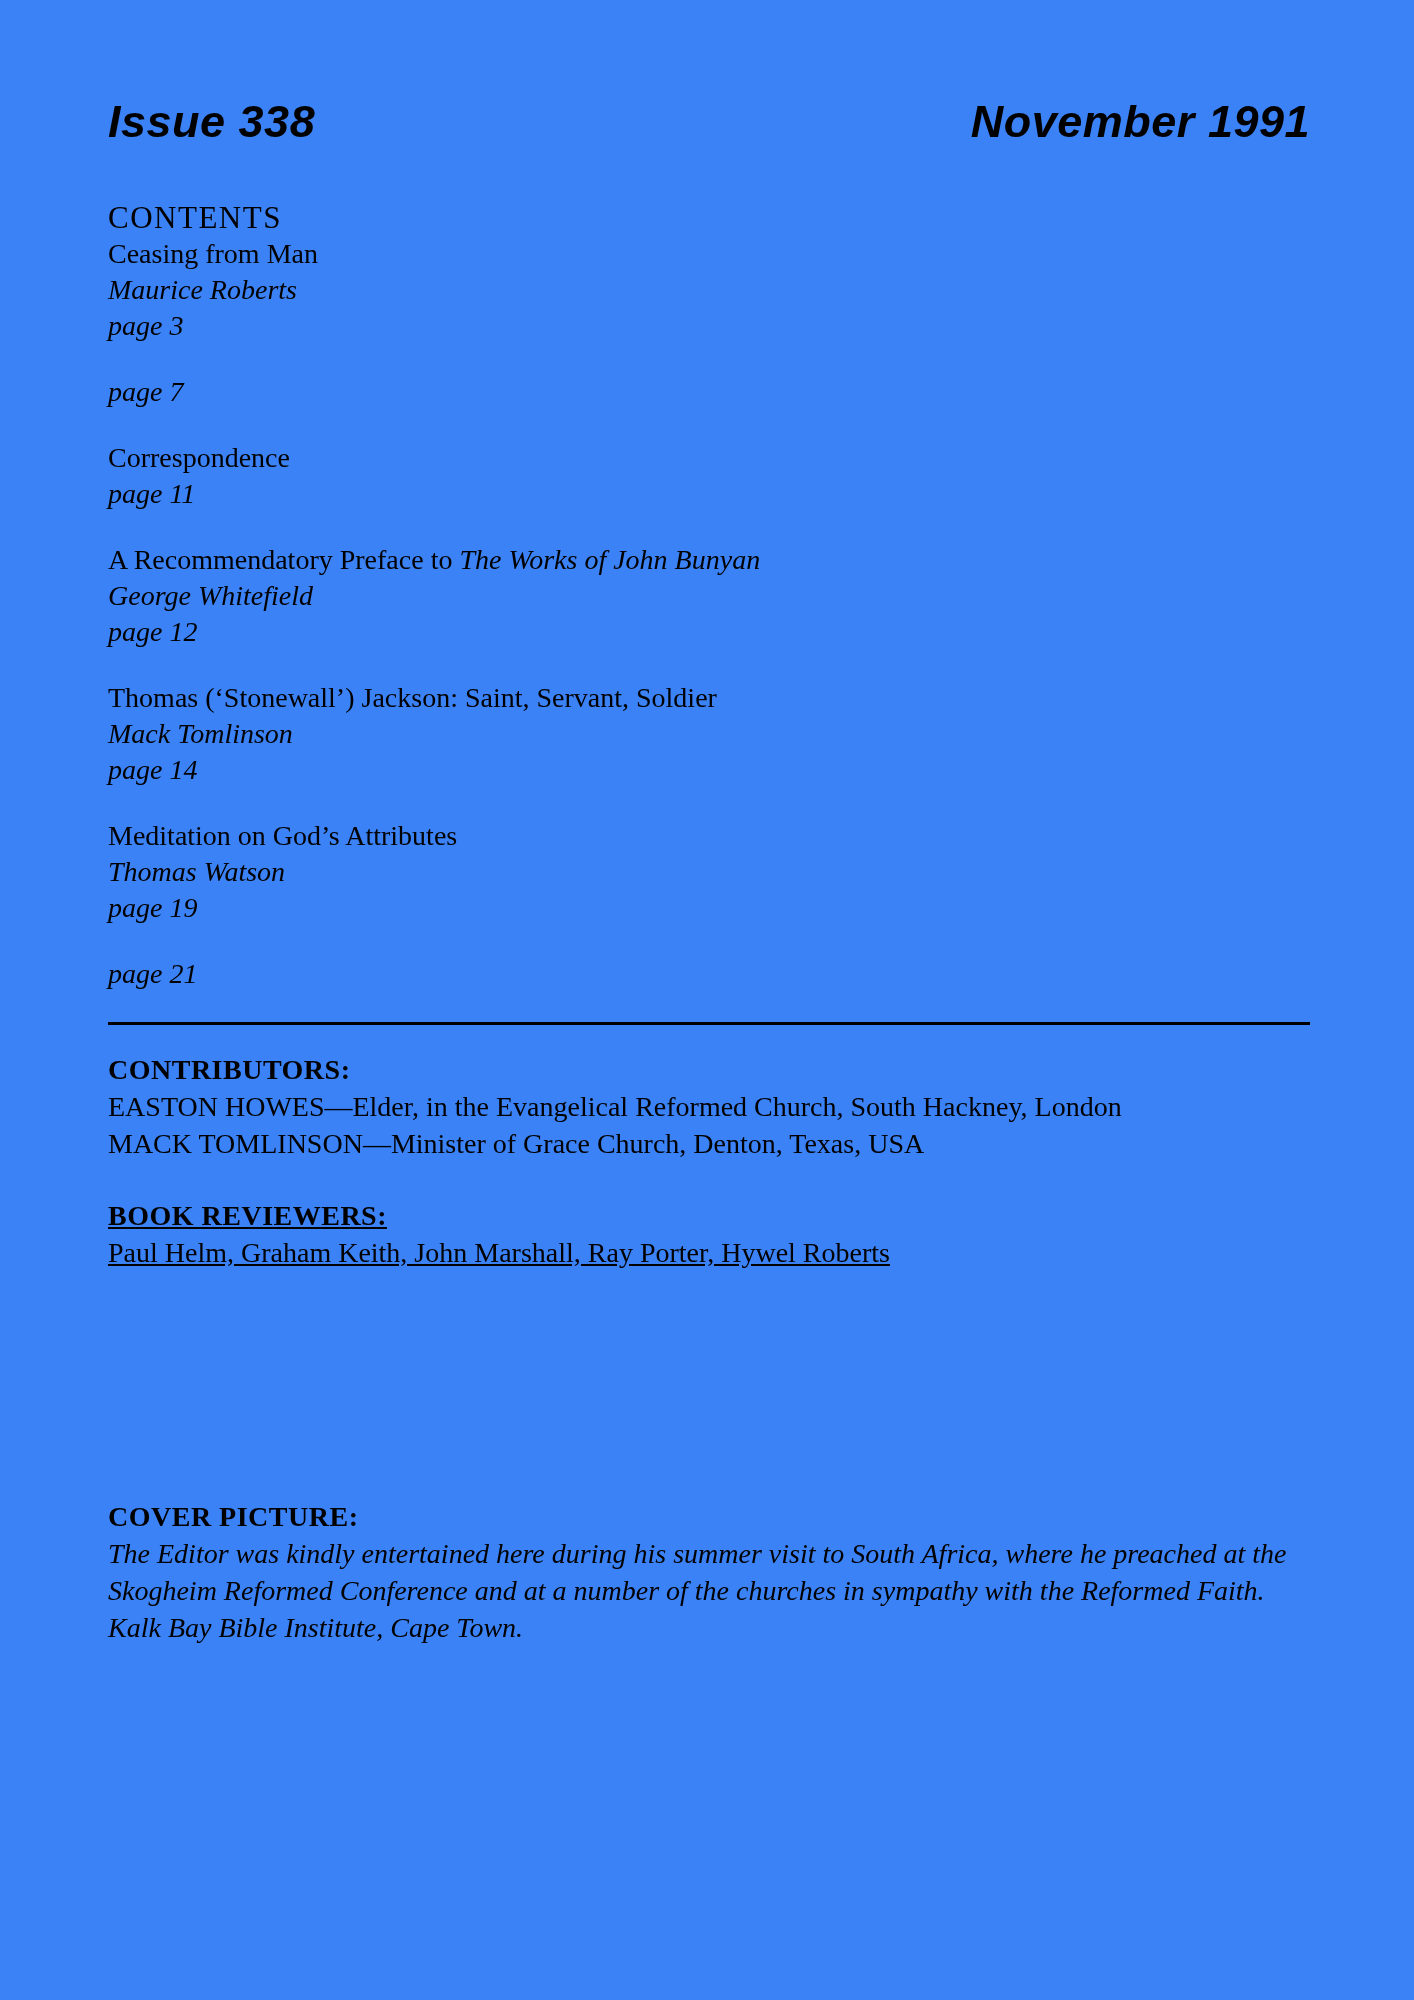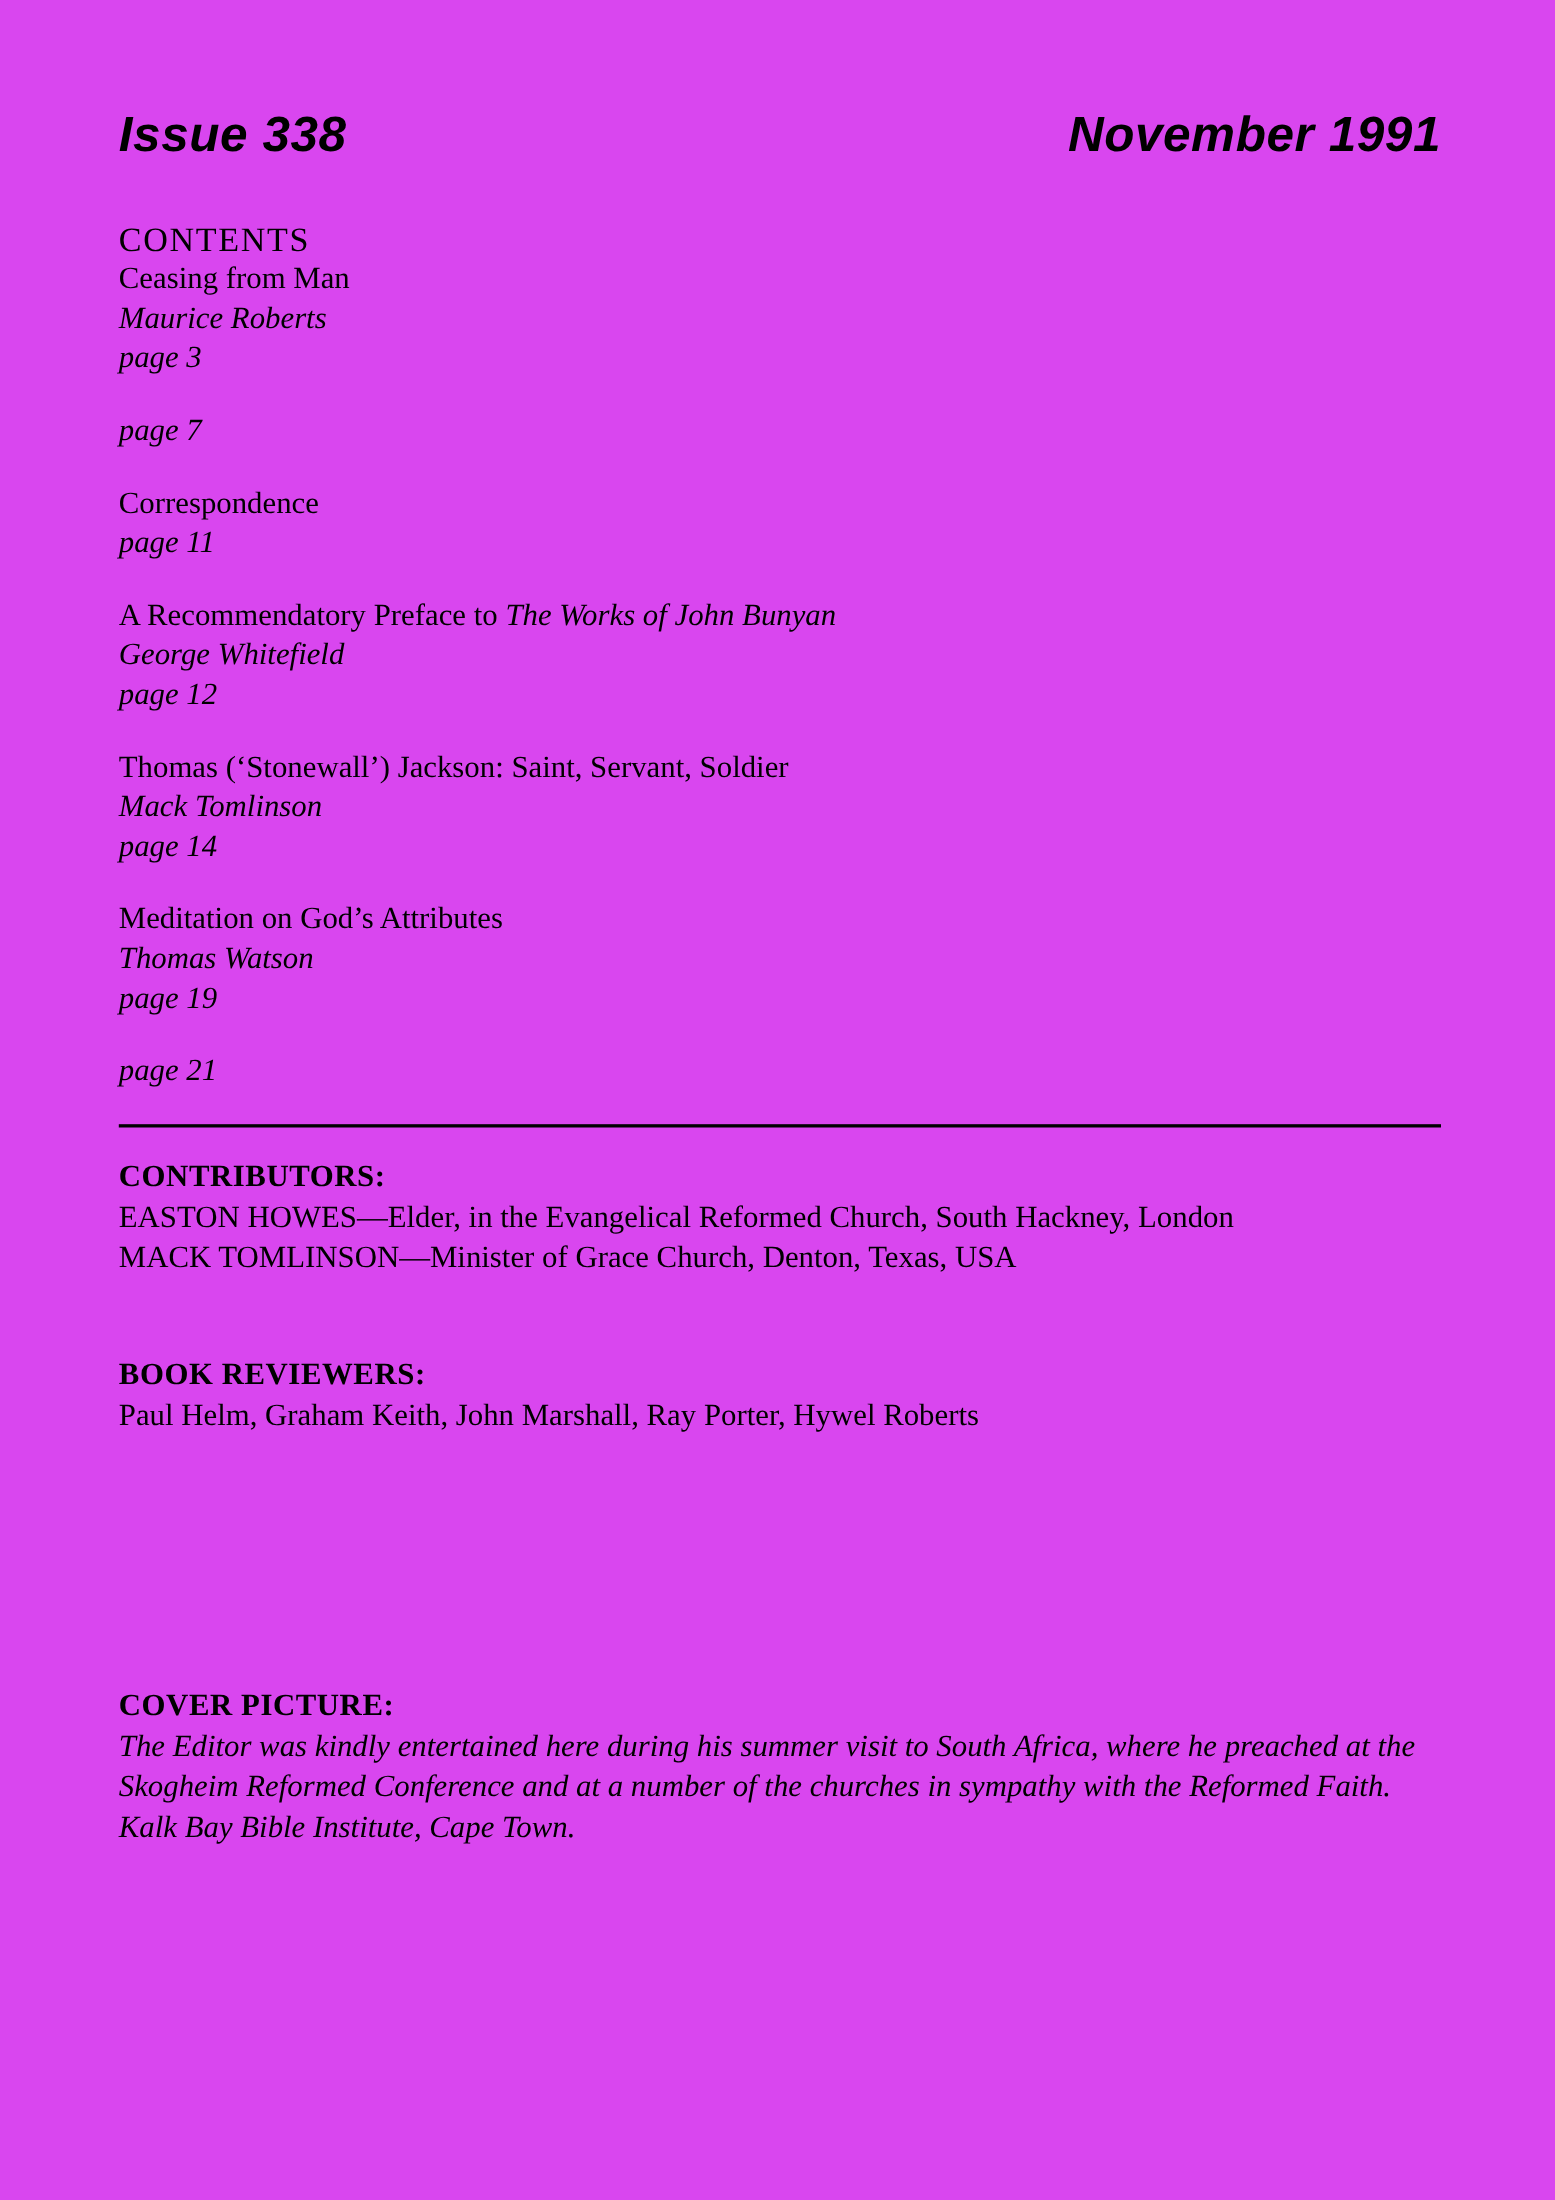--- a/index.html
+++ b/index.html
@@ -6,21 +6,21 @@
   html, body { background: #ffffff; }
   body {
     width: 1414px; height: 2000px;
     font-family: "Liberation Serif", serif;
     color: #000;
     overflow: hidden;
   }
   .page {
     width: 1414px; height: 2000px;
     padding: 96px 104px 0 108px;
-    background: #d946ef;
+    background: #3b82f6;
   }
   .masthead {
     display: flex;
     justify-content: space-between;
     align-items: baseline;
     font-family: "Liberation Sans", sans-serif;
     font-weight: bold;
     font-style: italic;
     font-size: 45px;
     letter-spacing: 0.5px;
@@ -41,21 +41,21 @@
   .divider {
     border: none;
     border-top: 3px solid #000;
     margin-top: 22px;
   }
 
   .info-section { margin-top: 27px; }
   .info-heading { font-size: 28px; font-weight: bold; letter-spacing: 0.5px; line-height: 36px; }
   .info-line { font-size: 28px; line-height: 37px; }
 
-  .reviewers-section { margin-top: 70px; }
+  .reviewers-section { margin-top: 36px; text-decoration: underline; }
 
   .cover-section { margin-top: 228px; }
   .cover-section .info-line { font-style: italic; }
 </style>
 </head>
 <body>
 
 <div class="page">
 
   <header class="masthead">

